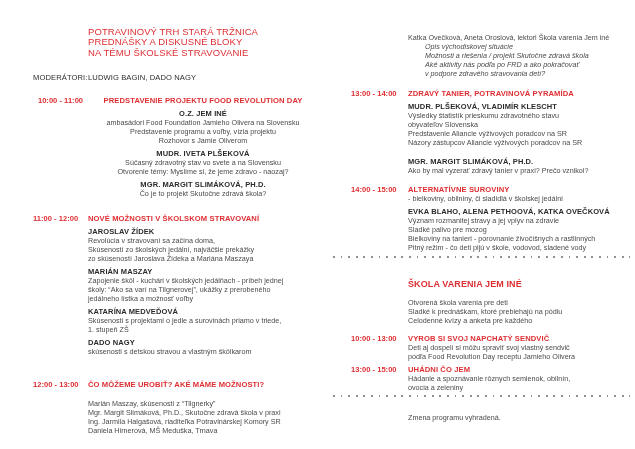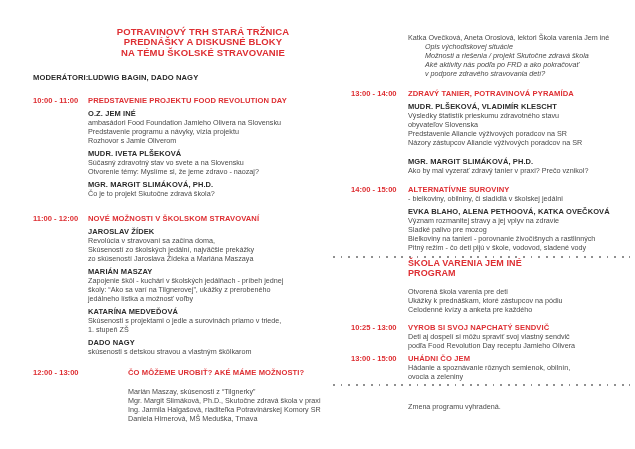--- a/index.html
+++ b/index.html
@@ -9,61 +9,61 @@
     position:relative; width:635px; height:449px; background:#ffffff; overflow:hidden;
     color:var(--body,#4a4a4a);
   }
   .col-left  { position:absolute; left:33px;  top:27px; width:285px; }
   .col-right { position:absolute; left:351px; top:33px; width:284px; }
 
   .row { display:grid; grid-template-columns:55px 1fr; align-items:start; }
   .col-right .row { grid-template-columns:57px 1fr; }
 
   .doc-title {
-    margin-left:55px; font-size:9.5px; font-weight:bold; line-height:10.4px;
-    color:var(--accent,#de2f33); letter-spacing:0.1px; white-space:nowrap;text-align:center;
+    margin-left:55px; font-size:9.5px; font-weight:normal; line-height:10.4px;
+    color:var(--accent,#de2f33); letter-spacing:0.1px; white-space:nowrap;
   }
   .mods { margin-top:15px; }
   .mods-label, .mods-value {
-    font-size:7.6px; font-weight:bold; color:var(--strong,#2b2b2b);
+    font-size:7.6px; font-weight:normal; color:var(--strong,#2b2b2b);
     line-height:9.5px; letter-spacing:0.1px; white-space:nowrap;
   }
   .time {
     font-size:7.6px; font-weight:bold; color:var(--accent,#de2f33);
     line-height:9px; white-space:nowrap;
   }
   .sec-heading {
     font-size:7.6px; font-weight:bold; color:var(--accent,#de2f33);
     line-height:9px; letter-spacing:0.1px; white-space:nowrap;
   }
   .name {
     font-size:7.5px; font-weight:bold; color:var(--strong,#2b2b2b);
     line-height:9px; margin-top:4px; letter-spacing:0.1px; white-space:nowrap;
   }
   .name.first { margin-top:4px; }
   .name.gap-lg { margin-top:10px; }
   .line { font-size:7.2px; color:var(--body,#4a4a4a); line-height:9px; white-space:nowrap; }
   .line.italic { font-style:italic; padding-left:17px; }
   .line.lead-gap { margin-top:10px; }
 
-  .blk1 { margin-top:13px; }
+  .blk1 { margin-top:13px;text-align:center; }
   .blk2 { margin-top:16px; }
-  .blk3 { margin-top:12px;gap:40px; }
+  .blk3 { margin-top:24px; }
 
   .r-blk1 { margin-top:11px; }
   .r-blk2 { margin-top:10px; }
 
   .dots {
     height:2px; margin-top:4px; margin-left:-18px; width:297px;
     background-image:repeating-linear-gradient(to right, var(--dots,#8f8f8f) 0 1.8px, transparent 1.8px 7.6px);
   }
   .dots.bottom { margin-top:3px; }
 
   .program-title {
-    margin-left:57px; font-size:9px; font-weight:bold;
+    margin-top:21px; margin-left:57px; font-size:9px; font-weight:bold;
     line-height:10px; color:var(--accent,#de2f33); letter-spacing:0.1px; white-space:nowrap;
   }
   .program-intro { margin-top:9px; margin-left:57px; }
   .item1 { margin-top:9px; }
   .item2 { margin-top:4px; }
   .footer-note { margin-top:16px; margin-left:57px; }
 </style>
 </head>
 <body>
 
@@ -82,21 +82,21 @@
       <div class="mods-value">LUDWIG BAGIN, DADO NAGY</div>
     </div>
 
     <div class="row blk1">
       <div class="time">10:00 - 11:00</div>
       <div>
         <div class="sec-heading">PREDSTAVENIE PROJEKTU FOOD REVOLUTION DAY</div>
         <div>
           <div class="name first">O.Z. JEM INÉ</div>
           <div class="line">ambasádori Food Foundation Jamieho Olivera na Slovensku</div>
-          <div class="line">Predstavenie programu a návyky, vízia projektu</div>
+          <div class="line">Predstavenie programu a voľby, vízia projektu</div>
           <div class="line">Rozhovor s Jamie Oliverom</div>
         </div>
         <div>
           <div class="name">MUDR. IVETA PLŠEKOVÁ</div>
           <div class="line">Súčasný zdravotný stav vo svete a na Slovensku</div>
           <div class="line">Otvorenie témy: Myslíme si, že jeme zdravo - naozaj?</div>
         </div>
         <div>
           <div class="name">MGR. MARGIT SLIMÁKOVÁ, PH.D.</div>
           <div class="line">Čo je to projekt Skutočne zdravá škola?</div>
@@ -187,31 +187,30 @@
           <div class="line">Bielkoviny na tanieri - porovnanie živočíšnych a rastlinných</div>
           <div class="line">Pitný režim - čo deti pijú v škole, vodovod, sladené vody</div>
         </div>
       </div>
     </div>
 
     <div class="dots"></div>
 
     <div class="program-title">
       <div>ŠKOLA VARENIA JEM INÉ</div>
-      <div>PROGRAM</div>
     </div>
 
     <div class="program-intro">
       <div class="line">Otvorená škola varenia pre deti</div>
-      <div class="line">Ukážky k prednáškam, ktoré zástupcov na pódiu</div>
+      <div class="line">Sladké k prednáškam, ktoré prebiehajú na pódiu</div>
       <div class="line">Celodenné kvízy a anketa pre každého</div>
     </div>
 
     <div class="row item1">
-      <div class="time">10:25 - 13:00</div>
+      <div class="time">10:00 - 13:00</div>
       <div>
         <div class="sec-heading">VYROB SI SVOJ NAPCHATÝ SENDVIČ</div>
         <div class="line">Deti aj dospelí si môžu spraviť svoj vlastný sendvič</div>
         <div class="line">podľa Food Revolution Day receptu Jamieho Olivera</div>
       </div>
     </div>
 
     <div class="row item2">
       <div class="time">13:00 - 15:00</div>
       <div>

